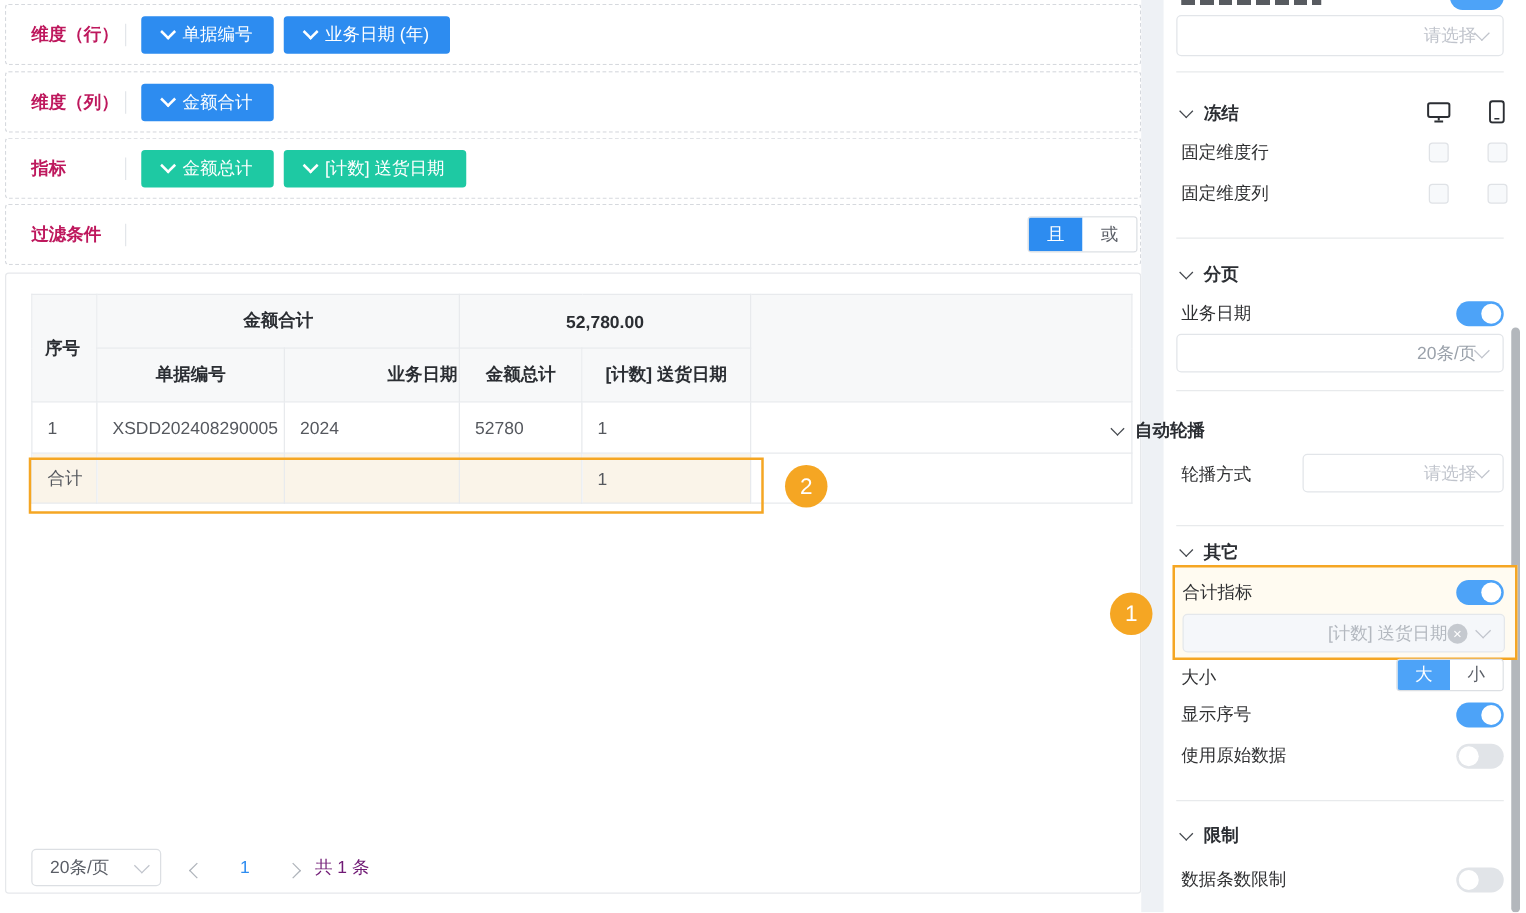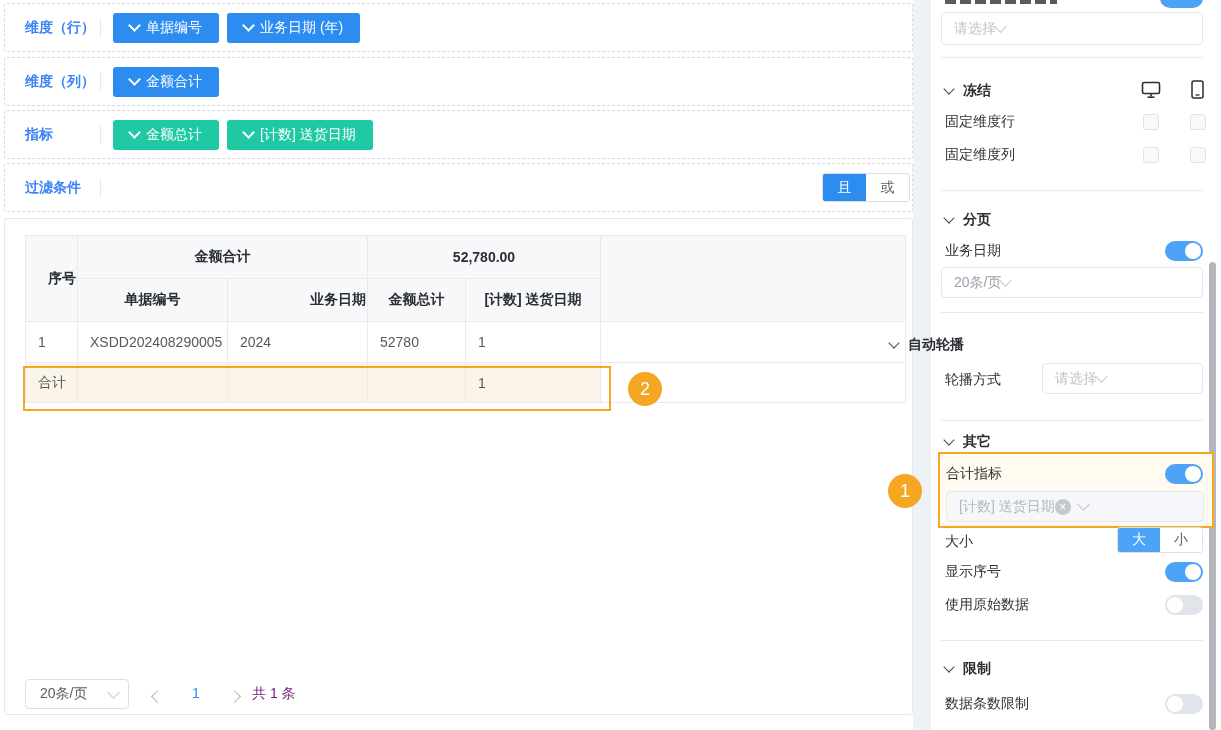--- a/index.html
+++ b/index.html
@@ -1,21 +1,21 @@
 <!DOCTYPE html>
 <html><head>
 <meta charset="utf-8">
 <style>
   html,body{margin:0;padding:0}
   .page{position:relative;width:1221px;height:730px;background:#fff;overflow:hidden;
         font-family:"Liberation Sans","DejaVu Sans",sans-serif;color:#303133;font-size:14px}
   
   .dashed-panel{position:absolute;left:4px;width:909px;height:49px;border:1px dashed #d6d9de;
         border-radius:3px;background:#fff;display:flex;align-items:center;box-sizing:border-box}
-  .panel-label{margin-left:20px;width:75px;font-weight:bold;color:#3b82f6;flex-shrink:0}
+  .panel-label{margin-left:20px;width:75px;font-weight:bold;color:#be185d;flex-shrink:0}
   .vdiv{width:1px;height:18px;background:#e3e6ea;margin-right:12px;flex-shrink:0}
   .tag{display:inline-flex;align-items:center;gap:7px;height:30px;padding:0 17px;border-radius:3px;
         color:#fff;margin-right:8px;cursor:pointer}
   .tag.blue{background:#2d8cf0}
   .tag.teal{background:#1ec9a3}
   .chev{display:inline-block;width:7px;height:7px;border-left:2px solid #fff;border-bottom:2px solid #fff;
         transform:rotate(-45deg);margin-top:-4px}
   .chev.gray{border-left:1.5px solid #c0c4cc;border-bottom:1.5px solid #c0c4cc;width:8px;height:8px}
   .chev.dark{border-left:1.5px solid #44484e;border-bottom:1.5px solid #44484e;width:7px;height:7px}
   .drop-hint{color:#9ba1a9;margin-left:4px}
@@ -25,39 +25,39 @@
   .seg.active{background:#2d8cf0;color:#fff}
   .seg.idle{background:#fff;color:#5a5e66}
   
   .main-box{position:absolute;left:4px;top:218px;width:909px;height:497px;border:1px solid #e6e8eb;
         border-radius:3px;background:#fff;box-sizing:border-box}
   table.grid{position:absolute;left:25px;top:235px;width:880px;border-collapse:collapse;table-layout:fixed}
   .grid th,.grid td{border:1px solid #e8eaed;font-size:14px;overflow:hidden;white-space:nowrap}
   .grid th{background:#f7f8f9;color:#2b2e33;font-weight:bold}
   .grid td{color:#55585e;text-align:left;padding-left:12px}
   .h1{height:43px}.h2{height:43px}.hd{height:41px}.ht{height:40px}
-  .cell-seq{text-align:right;padding-left:10px}
+  .cell-seq{text-align:left;padding-left:10px}
   .total-bg{background:#faf4e9}
   .count-total{text-align:right;padding-right:14px}
   .hl{position:absolute;border:2px solid #f5a623;box-sizing:border-box;pointer-events:none}
   .badge{position:absolute;width:34px;height:34px;border-radius:50%;background:#f5a623;color:#fff;
         display:flex;align-items:center;justify-content:center;font-size:18px;z-index:6}
   
   .pg-sel{position:absolute;left:25px;top:679px;width:104px;height:30px;border:1px solid #dcdfe3;
         border-radius:4px;display:flex;align-items:center;justify-content:space-between;
         padding:0 10px 0 14px;color:#5a5e66;box-sizing:border-box;background:#fff;cursor:pointer}
   .arr{display:inline-block;width:8px;height:8px;border-left:1.5px solid #aeb3ba;border-bottom:1.5px solid #aeb3ba}
   .arr.l{transform:rotate(45deg)}.arr.r{transform:rotate(-135deg)}
   .pg-item{position:absolute;top:685px;font-size:14px}
   
   .gap-strip{position:absolute;left:913px;top:0;width:18px;height:730px;background:#eef1f5}
   .rpanel{position:absolute;left:931px;top:0;width:290px;height:730px;background:#fff}
   .abs{position:absolute}
   .sel{border:1px solid #e2e5e9;border-radius:4px;background:#fff;display:flex;align-items:center;
-        justify-content:flex-start;padding:0 12px;box-sizing:border-box;cursor:pointer}
+        justify-content:flex-end;padding:0 12px;box-sizing:border-box;cursor:pointer}
   .sel .ph{color:#c0c4cc}
   .sel .val-muted{color:#9aa1aa}
   .divider{position:absolute;height:1px;background:#e8eaec}
   .sec{position:absolute;display:flex;align-items:center;gap:10px;color:#2b2e33;font-weight:bold;cursor:pointer}
   .lbl{position:absolute;color:#303133}
   .toggle{position:absolute;width:38px;height:20px;border-radius:10px;cursor:pointer}
   .toggle.on{background:#4da3f8}.toggle.off{background:#e1e4e8}
   .knob{position:absolute;top:2px;width:16px;height:16px;border-radius:50%;background:#fff}
   .on .knob{right:2px}.off .knob{left:2px}
   .cb{position:absolute;width:14px;height:14px;border:1px solid #dfe2e6;border-radius:3px;

